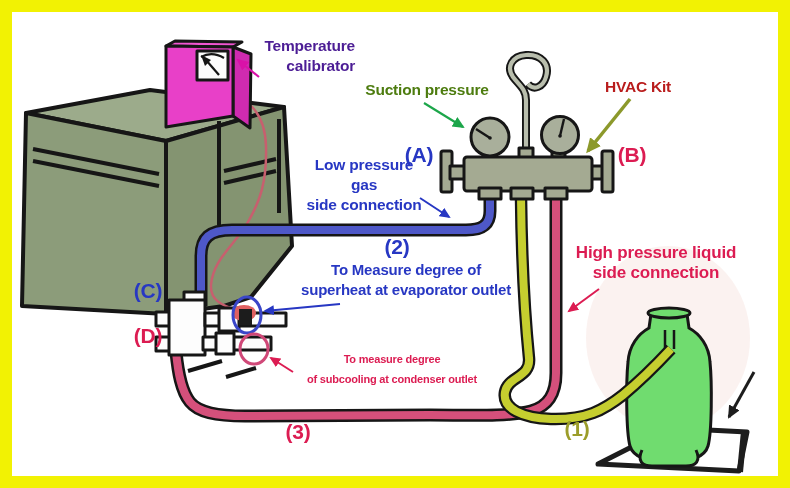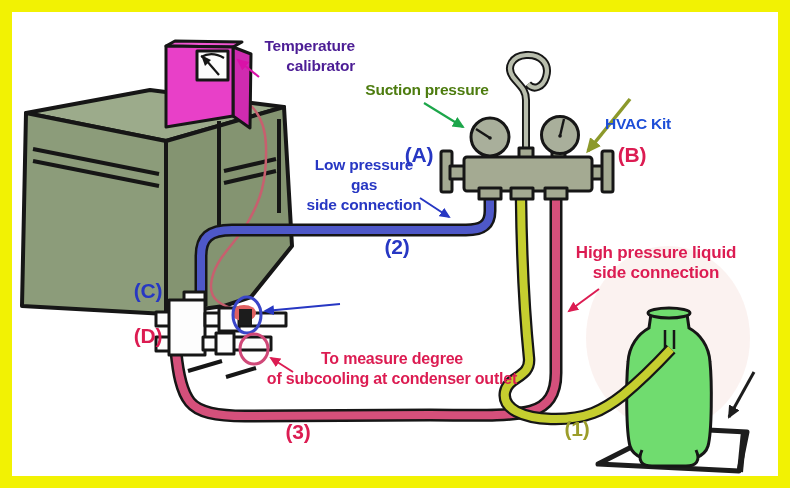--- a/index.html
+++ b/index.html
@@ -157,27 +157,29 @@
       <line x1="340" y1="304" x2="265" y2="311" stroke="#2737C3" stroke-width="2" marker-end="url(#ah-blue)"></line>
       <line x1="293" y1="372" x2="271" y2="358" stroke="#DC1C52" stroke-width="2" marker-end="url(#ah-crimson)"></line>
       <line x1="599" y1="289" x2="569" y2="311" stroke="#DC1C52" stroke-width="2" marker-end="url(#ah-crimson)"></line>
       <line x1="754" y1="372" x2="729" y2="417" stroke="#1d1d1d" stroke-width="3" marker-end="url(#ah-black)"></line>
     </g>
   </svg>
 
   <div class="lbl" style="left: 240px; top: 36px; width: 115px; color: #4c1d95; text-align: right;">Temperature
 calibrator</div>
   <div class="lbl" style="left: 342px; top: 80px; width: 130px; color: #4d7c0f; margin-left: 20px;">Suction pressure</div>
-  <div class="lbl" style="left: 596px; top: 77px; width: 84px; color: #1d4ed8; margin-top: 37px;">HVAC Kit</div>
+  <div class="lbl" style="left: 596px; top: 77px; width: 84px; color: #b91c1c;">HVAC Kit</div>
   <div class="lbl big" style="left: 396px; top: 143px; width: 46px; color: rgb(39, 55, 195);">(A)</div>
   <div class="lbl big" style="left: 609px; top: 143px; width: 46px; color: rgb(220, 28, 82);">(B)</div>
   <div class="lbl" style="left: 300px; top: 155px; width: 128px; color: rgb(39, 55, 195);">Low pressure gas
 side connection</div>
   <div class="lbl big" style="left: 374px; top: 235px; width: 46px; color: rgb(39, 55, 195);">(2)</div>
+  <div class="lbl" style="left: 298px; top: 260px; width: 216px; font-size: 15px; color: rgb(39, 55, 195);">To Measure degree of
+superheat at evaporator outlet</div>
   <div class="lbl big" style="left: 126px; top: 279px; width: 44px; color: rgb(39, 55, 195);">(C)</div>
   <div class="lbl big" style="left: 126px; top: 324px; width: 44px; color: rgb(220, 28, 82);">(D)</div>
-  <div class="lbl" style="left: 262px; top: 349px; width: 260px; font-size: 16px; color: rgb(220, 28, 82);">To measure degree
+  <div class="lbl" style="left: 262px; top: 349px; width: 260px; font-size: 11px; color: rgb(220, 28, 82);">To measure degree
 of subcooling at condenser outlet</div>
   <div class="lbl" style="left: 564px; top: 243px; width: 184px; font-size: 17px; color: rgb(220, 28, 82);">High pressure liquid
 side connection</div>
   <div class="lbl big" style="left: 275px; top: 420px; width: 46px; color: rgb(220, 28, 82);">(3)</div>
   <div class="lbl big" style="left: 554px; top: 417px; width: 46px; color: rgb(156, 157, 42);">(1)</div>
 </div>
 
 </body></html>

